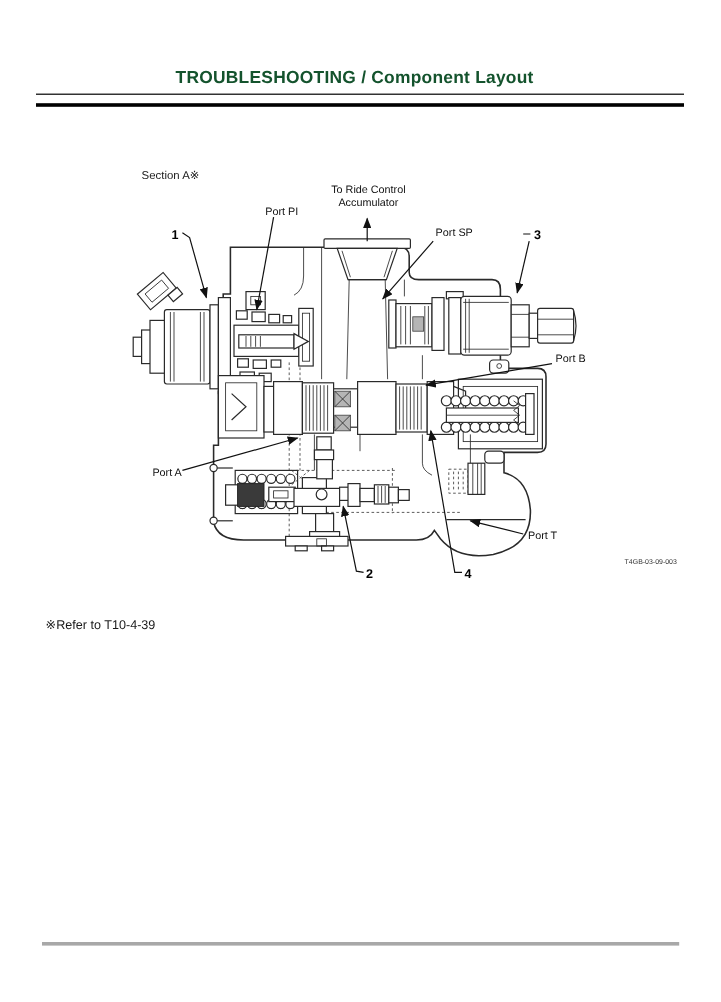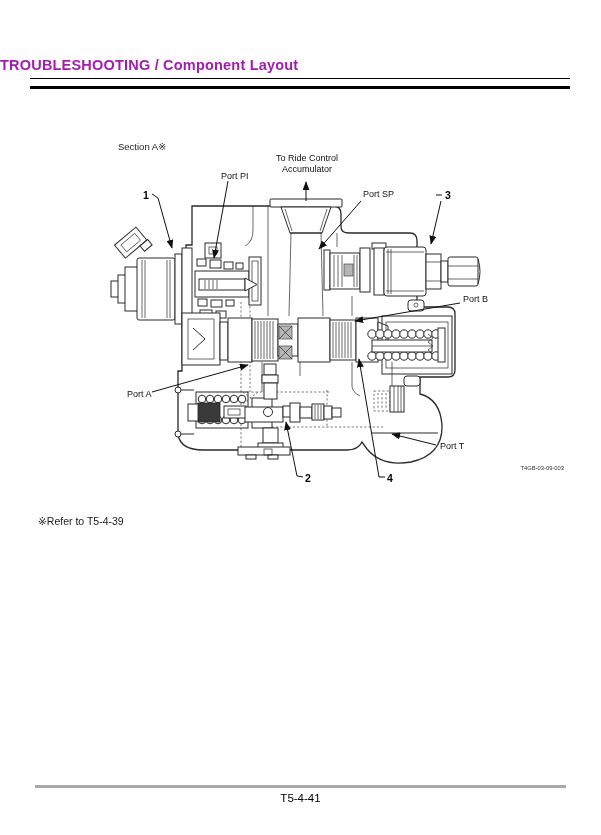--- a/index.html
+++ b/index.html
@@ -2,22 +2,22 @@
 <html><head>
 <meta charset="utf-8">
 <style>
   html,body{margin:0;padding:0;background:#e8e8e8;}
   .page{
     position:relative;width:601px;height:835px;background:#ffffff;
     margin:0 auto;overflow:hidden;
     font-family:"Liberation Sans","DejaVu Sans",sans-serif;color:#111;
   }
   .hdr-title{
-    position:absolute;top:57px;left:0;width:591px;text-align:left;
-    font-size:14.5px;font-weight:bold;letter-spacing:.2px;color:#a21caf;
+    position:absolute;top:57px;left:0;width:591px;text-align:center;
+    font-size:14.5px;font-weight:bold;letter-spacing:.2px;color:#14532d;
   }
   .hdr-rule{
     position:absolute;left:30px;right:31px;top:78px;height:7px;
     border-top:1.6px solid #000;border-bottom:3px solid #000;
   }
   .section-label{position:absolute;left:118px;top:141px;font-size:9.5px;color:#1a1a1a;}
   .footnote{position:absolute;left:38px;top:515px;font-size:10.5px;color:#1a1a1a;}
   .ftr-rule{position:absolute;left:35px;right:35px;top:785px;height:2.5px;background:#a8a8a8;}
   .ftr-page{
     position:absolute;top:792px;left:0;width:601px;text-align:center;
@@ -294,17 +294,16 @@
       <text class="num" x="387" y="482">4</text>
       <path class="leader" d="M 385,477 L 379,477 L 359,359" marker-end="url(#arr)"></path>
     </g>
     <g>
       <text class="lbl" x="440" y="449">Port T</text>
       <path class="leader" d="M 436,445 L 392,434" marker-end="url(#arr)"></path>
     </g>
     <text class="tiny" x="564" y="470" text-anchor="end">T4GB-03-09-003</text>
   </svg>
 
-  <div class="footnote">※Refer to T5-4-39</div>
+  <div class="footnote">※Refer to T10-4-39</div>
 
   <div class="ftr-rule"></div>
-  <div class="ftr-page">T5-4-41</div>
 </div>
 
 </body></html>

